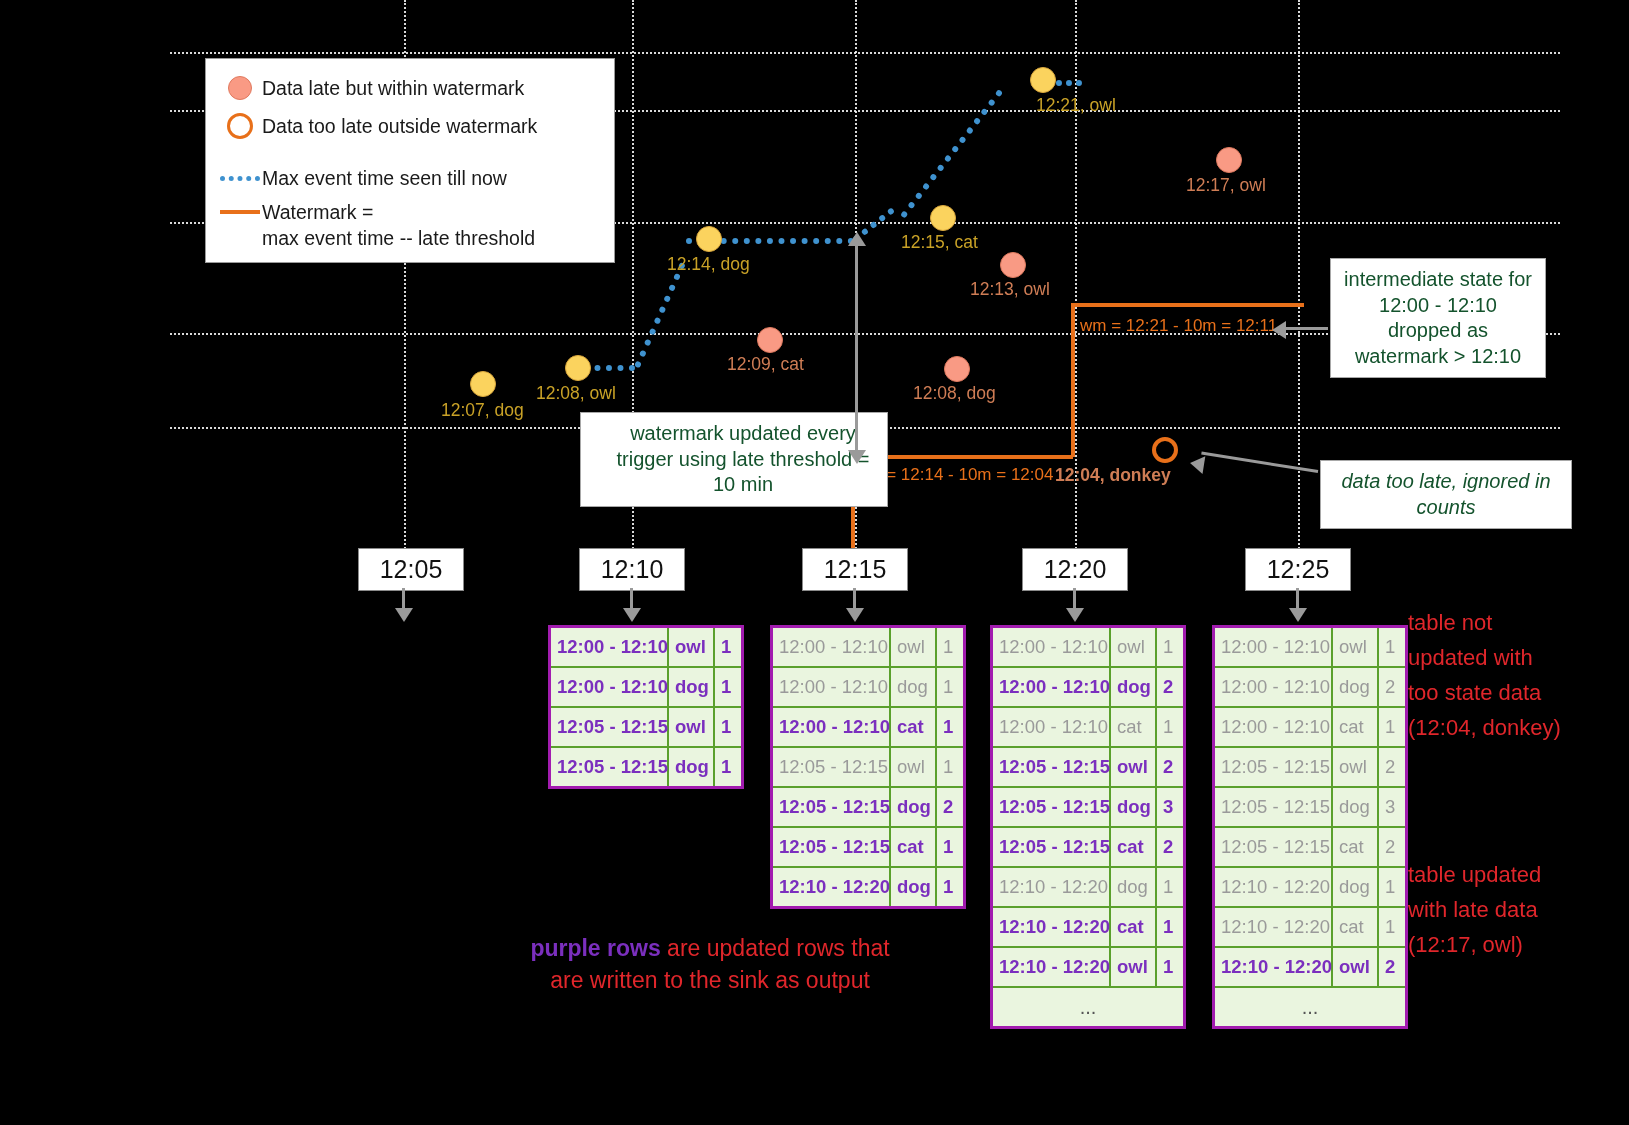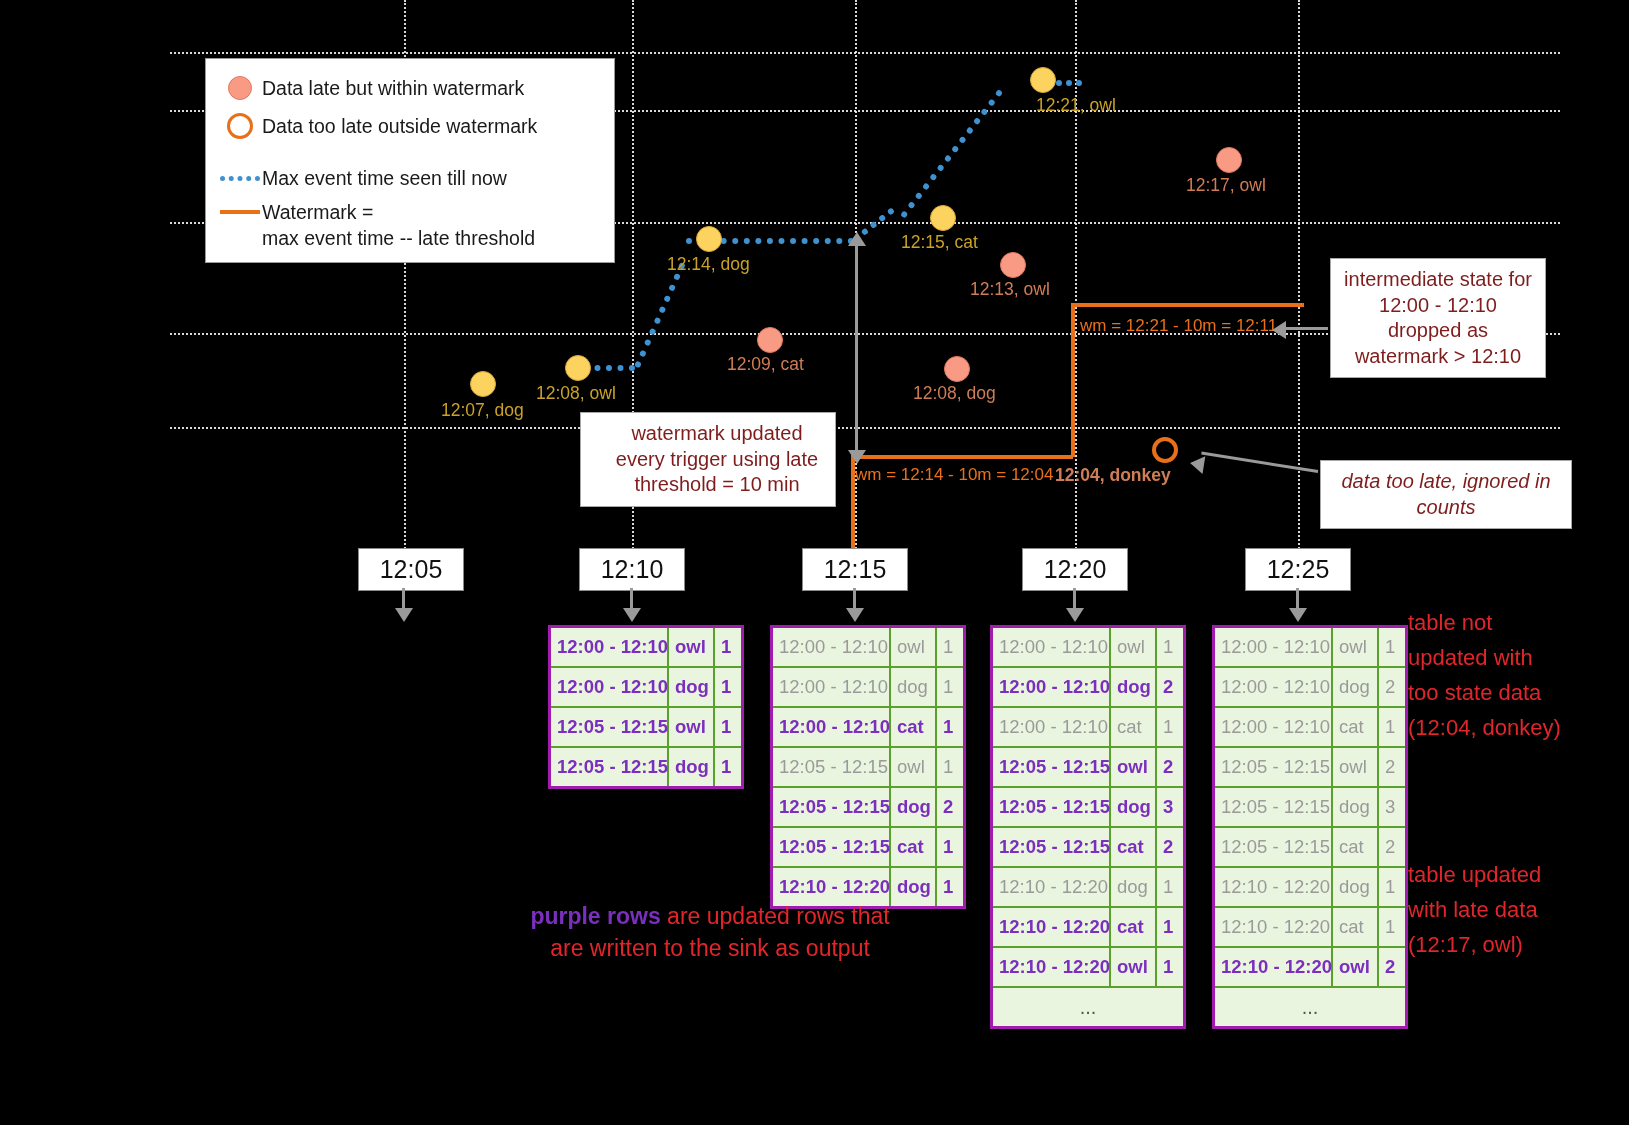--- a/index.html
+++ b/index.html
@@ -131,21 +131,21 @@
     color: #e8701a;
     white-space: nowrap;
   }
 
   
   .callout {
     position: absolute;
     background: #ffffff;
     border: 1px solid #a8a8a8;
     font-size: 20px;
-    color: #7f1d1d;
+    color: #14532d;
     line-height: 1.28;
     padding: 8px 10px;
     box-sizing: border-box;
   }
   .callout.center { text-align: center; }
 
   
   .arrow-line {
     position: absolute;
     background: #9a9a9a;
@@ -321,21 +321,21 @@
   </div>
 
   <div class="callout center" style="left:1330px; top:258px; width:216px;">intermediate state for 12:00 - 12:10 dropped as watermark &gt; 12:10</div>
   <div class="arrow-line" style="left:1282px; top:327px; width:46px; height:3px;"></div>
   <div class="arrow-head ah-left" style="left:1272px; top:321px;"></div>
 
   <div class="callout center" style="left:1320px; top:460px; width:252px;font-style:italic;">data too late, ignored in counts</div>
   <div class="arrow-line" style="left:1200px; top:470px; width:118px; height:3px; transform: rotate(9deg); transform-origin: 100% 50%;"></div>
   <div class="arrow-head ah-left" style="left:1190px; top:455px; transform: rotate(9deg);"></div>
 
-  <div class="callout center" style="left:580px; top:412px; width:256px;padding-left:28px;">watermark updated every trigger using late threshold = 10 min</div>
+  <div class="callout center" style="left:580px; top:412px; width:308px;padding-left:28px;">watermark updated every trigger using late threshold = 10 min</div>
 
   <div class="arrow-line" style="left:855px; top:245px; width:3px; height:210px;"></div>
   <div class="arrow-head ah-up" style="left:848px; top:232px;"></div>
   <div class="arrow-head ah-down" style="left:848px; top:450px;"></div>
 
   <div class="timebox" style="left:358px; top:548px;">12:05</div>
   <div class="arrow-line" style="left:402px; top:588px; width:3px; height:26px;"></div>
   <div class="arrow-head ah-down" style="left:395px; top:608px;"></div>
 
   <div class="timebox" style="left:579px; top:548px;">12:10</div>
@@ -518,18 +518,18 @@
     <span>table not</span>
   </div>
   <div class="note red" style="left:1408px; top:643px;">updated with</div>
   <div class="note red" style="left:1408px; top:678px;">too state data</div>
   <div class="note red" style="left:1408px; top:713px;">(12:04, donkey)</div>
 
   <div class="note red" style="left:1408px; top:860px;">table updated</div>
   <div class="note red" style="left:1408px; top:895px;">with late data</div>
   <div class="note red" style="left:1408px; top:930px;">(12:17, owl)</div>
 
-  <div class="center-note" style="left:490px; top:900px; width:440px;">
+  <div class="center-note" style="left:490px; top:932px; width:440px;">
     <span class="note-purple">purple rows</span><span> are updated rows that</span><br>
     <span>are written to the sink as output</span>
   </div>
 
 </div>
 
 </body></html>

